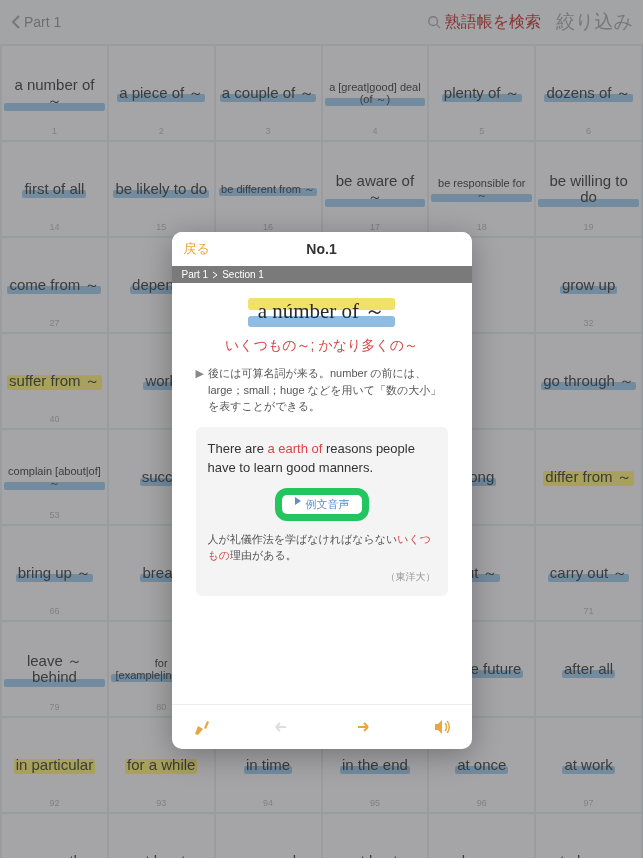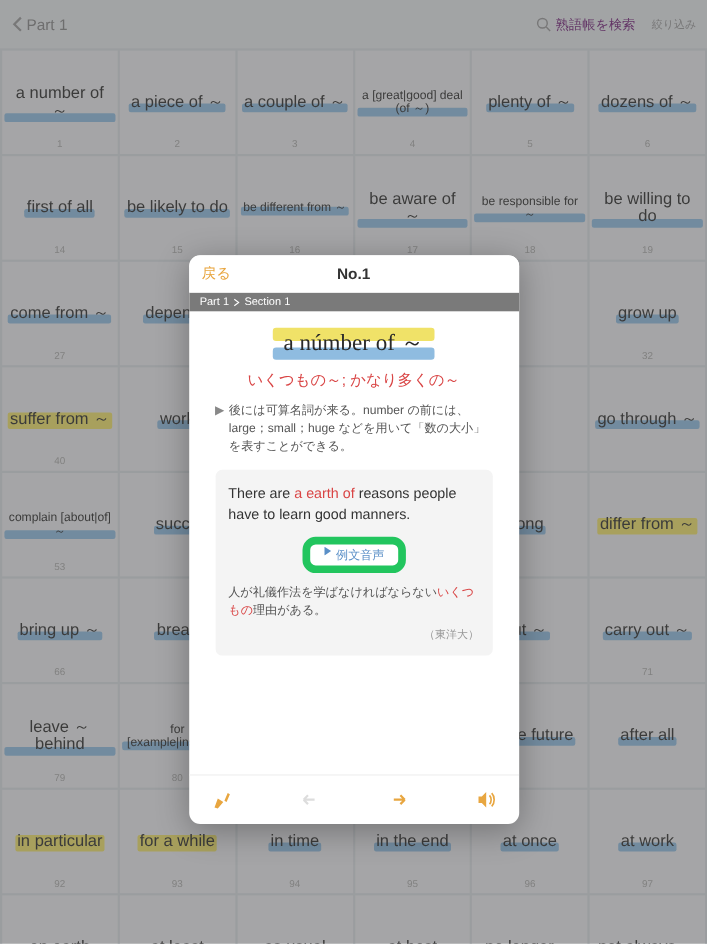--- a/index.html
+++ b/index.html
@@ -1,22 +1,22 @@
 <!DOCTYPE html>
 <html><head>
 <meta charset="utf-8">
 <style>
 *{margin:0;padding:0;box-sizing:border-box;font-family:-apple-system,"Hiragino Sans",sans-serif}
 body{width:643px;height:858px;background:#d8dce0;overflow:hidden;position:relative}
 .header{height:44px;display:flex;align-items:center;padding:0 10px;background:#e6e9ec;color:#888}
 .back-btn{display:flex;align-items:center;font-size:14px;color:#888}
 .back-btn svg{width:12px;height:16px;margin-right:2px}
-.search-area{margin-left:auto;display:flex;align-items:center;font-size:12px;color:#701a75}
+.search-area{margin-left:auto;display:flex;align-items:center;font-size:16px;color:#b91c1c}
 .search-area svg{width:14px;height:14px;margin-right:4px}
-.filter-btn{margin-left:15px;font-size:10px;color:#999}
+.filter-btn{margin-left:15px;font-size:19px;color:#999}
 .grid{display:grid;grid-template-columns:repeat(6,1fr);gap:2px;padding:2px}
 .card{background:#ececee;height:94px;display:flex;flex-direction:column;align-items:center;justify-content:center;position:relative;padding:4px}
 .card-text{font-family:Georgia,serif;font-size:15px;color:#2a2a2a;text-align:center;line-height:1.1;position:relative;z-index:2}
 .card-text.sm{font-size:11px}
 .hl-blue{position:relative;display:inline-block}
 .hl-blue::after{content:"";position:absolute;left:-2px;right:-2px;bottom:-1px;height:8px;background:#8fbce0;z-index:-1;border-radius:2px}
 .hl-yellow{position:relative;display:inline-block}
 .hl-yellow::after{content:"";position:absolute;left:-2px;right:-2px;top:2px;bottom:-1px;background:#f0e268;z-index:-1;border-radius:2px}
 .card-num{position:absolute;bottom:4px;font-size:9px;color:#aaa}
 .overlay{position:absolute;inset:0;background:rgba(80,80,80,0.45);z-index:10}

